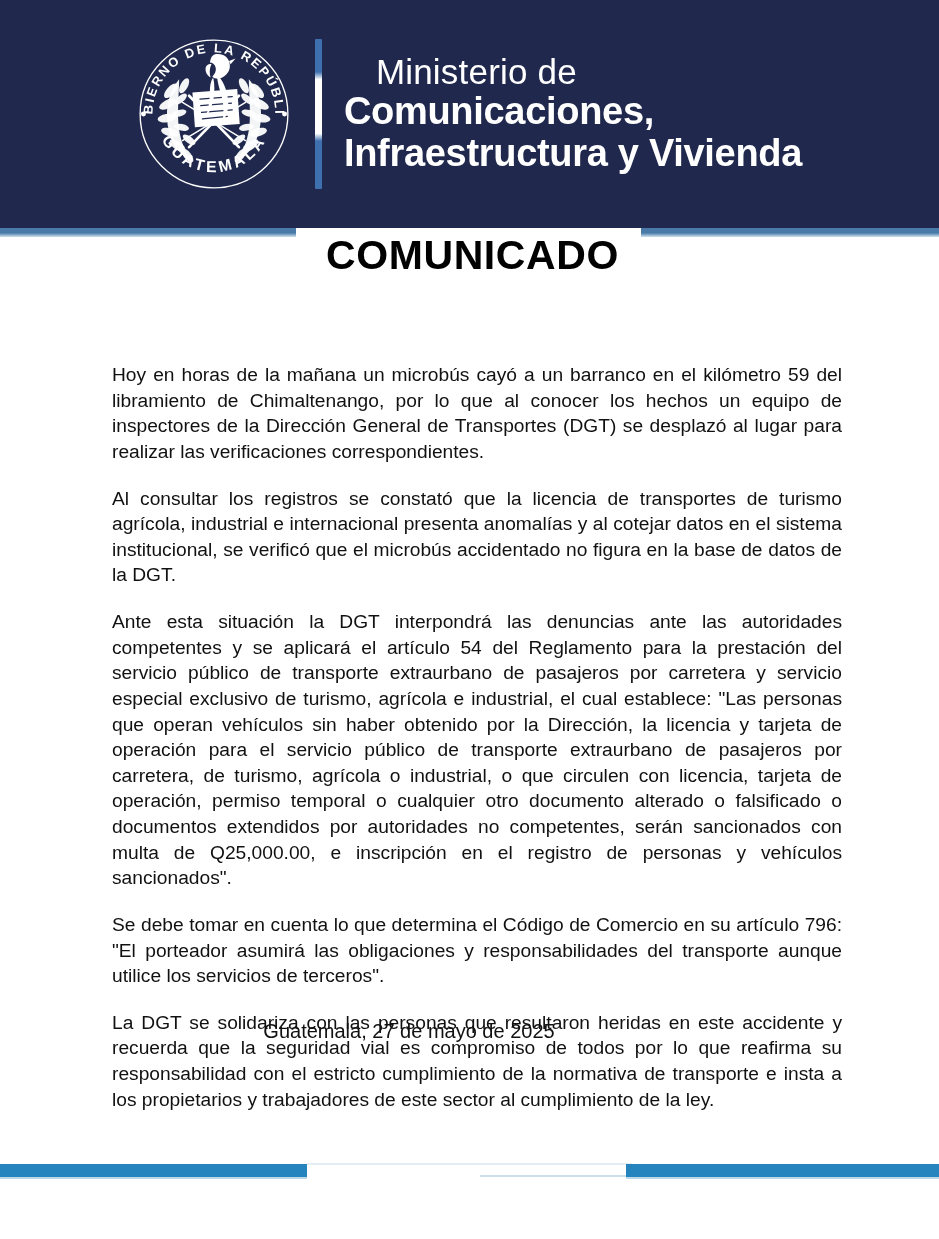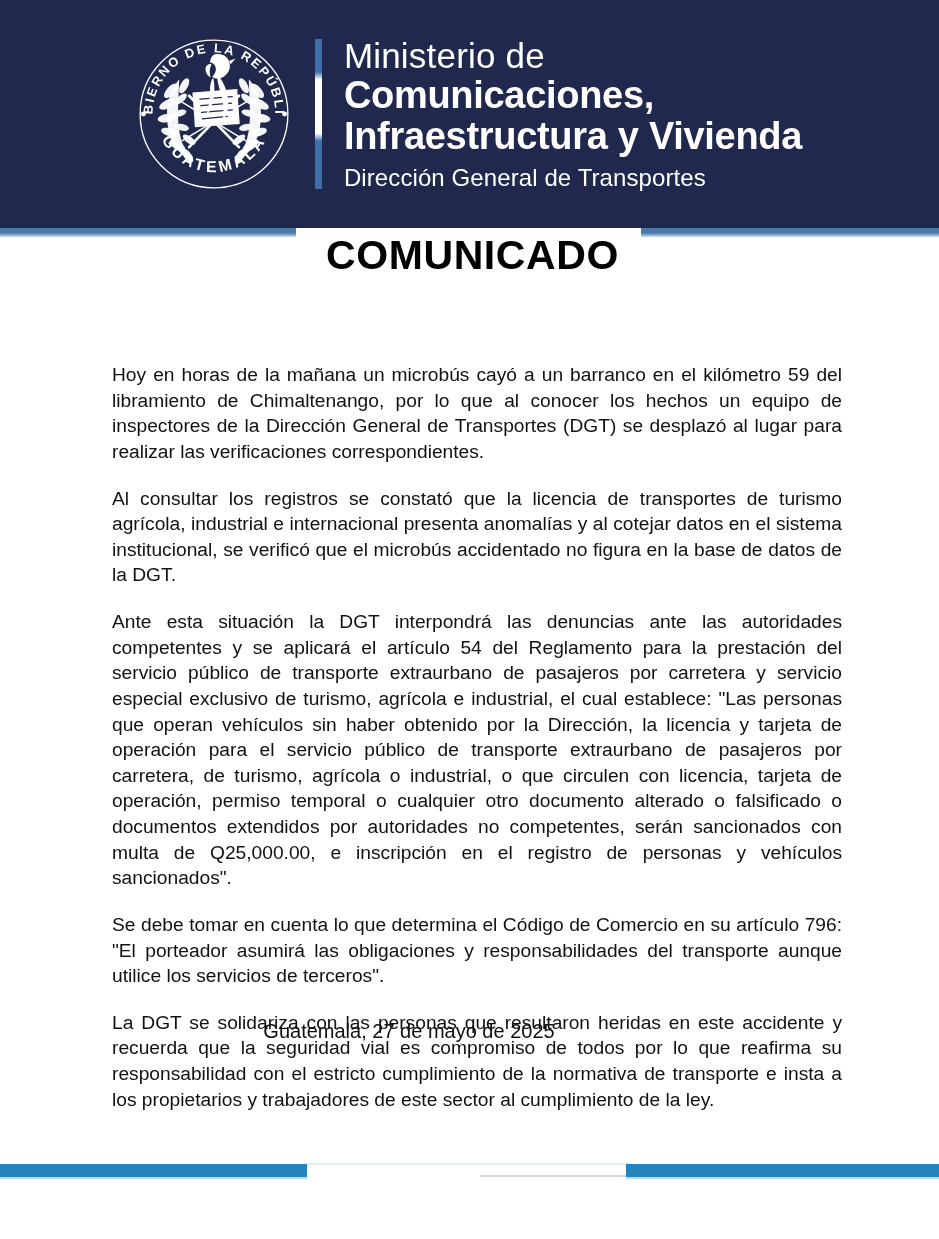--- a/index.html
+++ b/index.html
@@ -52,20 +52,21 @@
   }
   .titles {
     color: #ffffff;
     line-height: 1.0;
   }
   .t-ministerio {
     font-size: 35px;
     font-weight: 300;
     letter-spacing: 0.2px;
     margin-bottom: 2px;
+    margin-left: 32px;
   }
   .t-comunicaciones,
   .t-infraestructura {
     font-size: 38px;
     font-weight: bold;
     letter-spacing: -0.3px;
     line-height: 1.08;
   }
   .t-direccion {
     font-size: 24px;
@@ -256,21 +257,20 @@
         <path d="M118,36 L126,33 L120,40 Z"></path>
       </g>
     </svg>
 
     <div class="divider"></div>
 
     <div class="titles">
       <div class="t-ministerio">Ministerio de</div>
       <div class="t-comunicaciones">Comunicaciones,</div>
       <div class="t-infraestructura">Infraestructura y Vivienda</div>
-      <div class="t-direccion">Dirección General de Transportes</div>
     </div>
   </div>
 </div>
 
 <div class="accent-row">
   <div class="accent-seg-left"></div>
   <div class="accent-seg-mid"></div>
   <div class="accent-seg-right"></div>
 </div>
 

